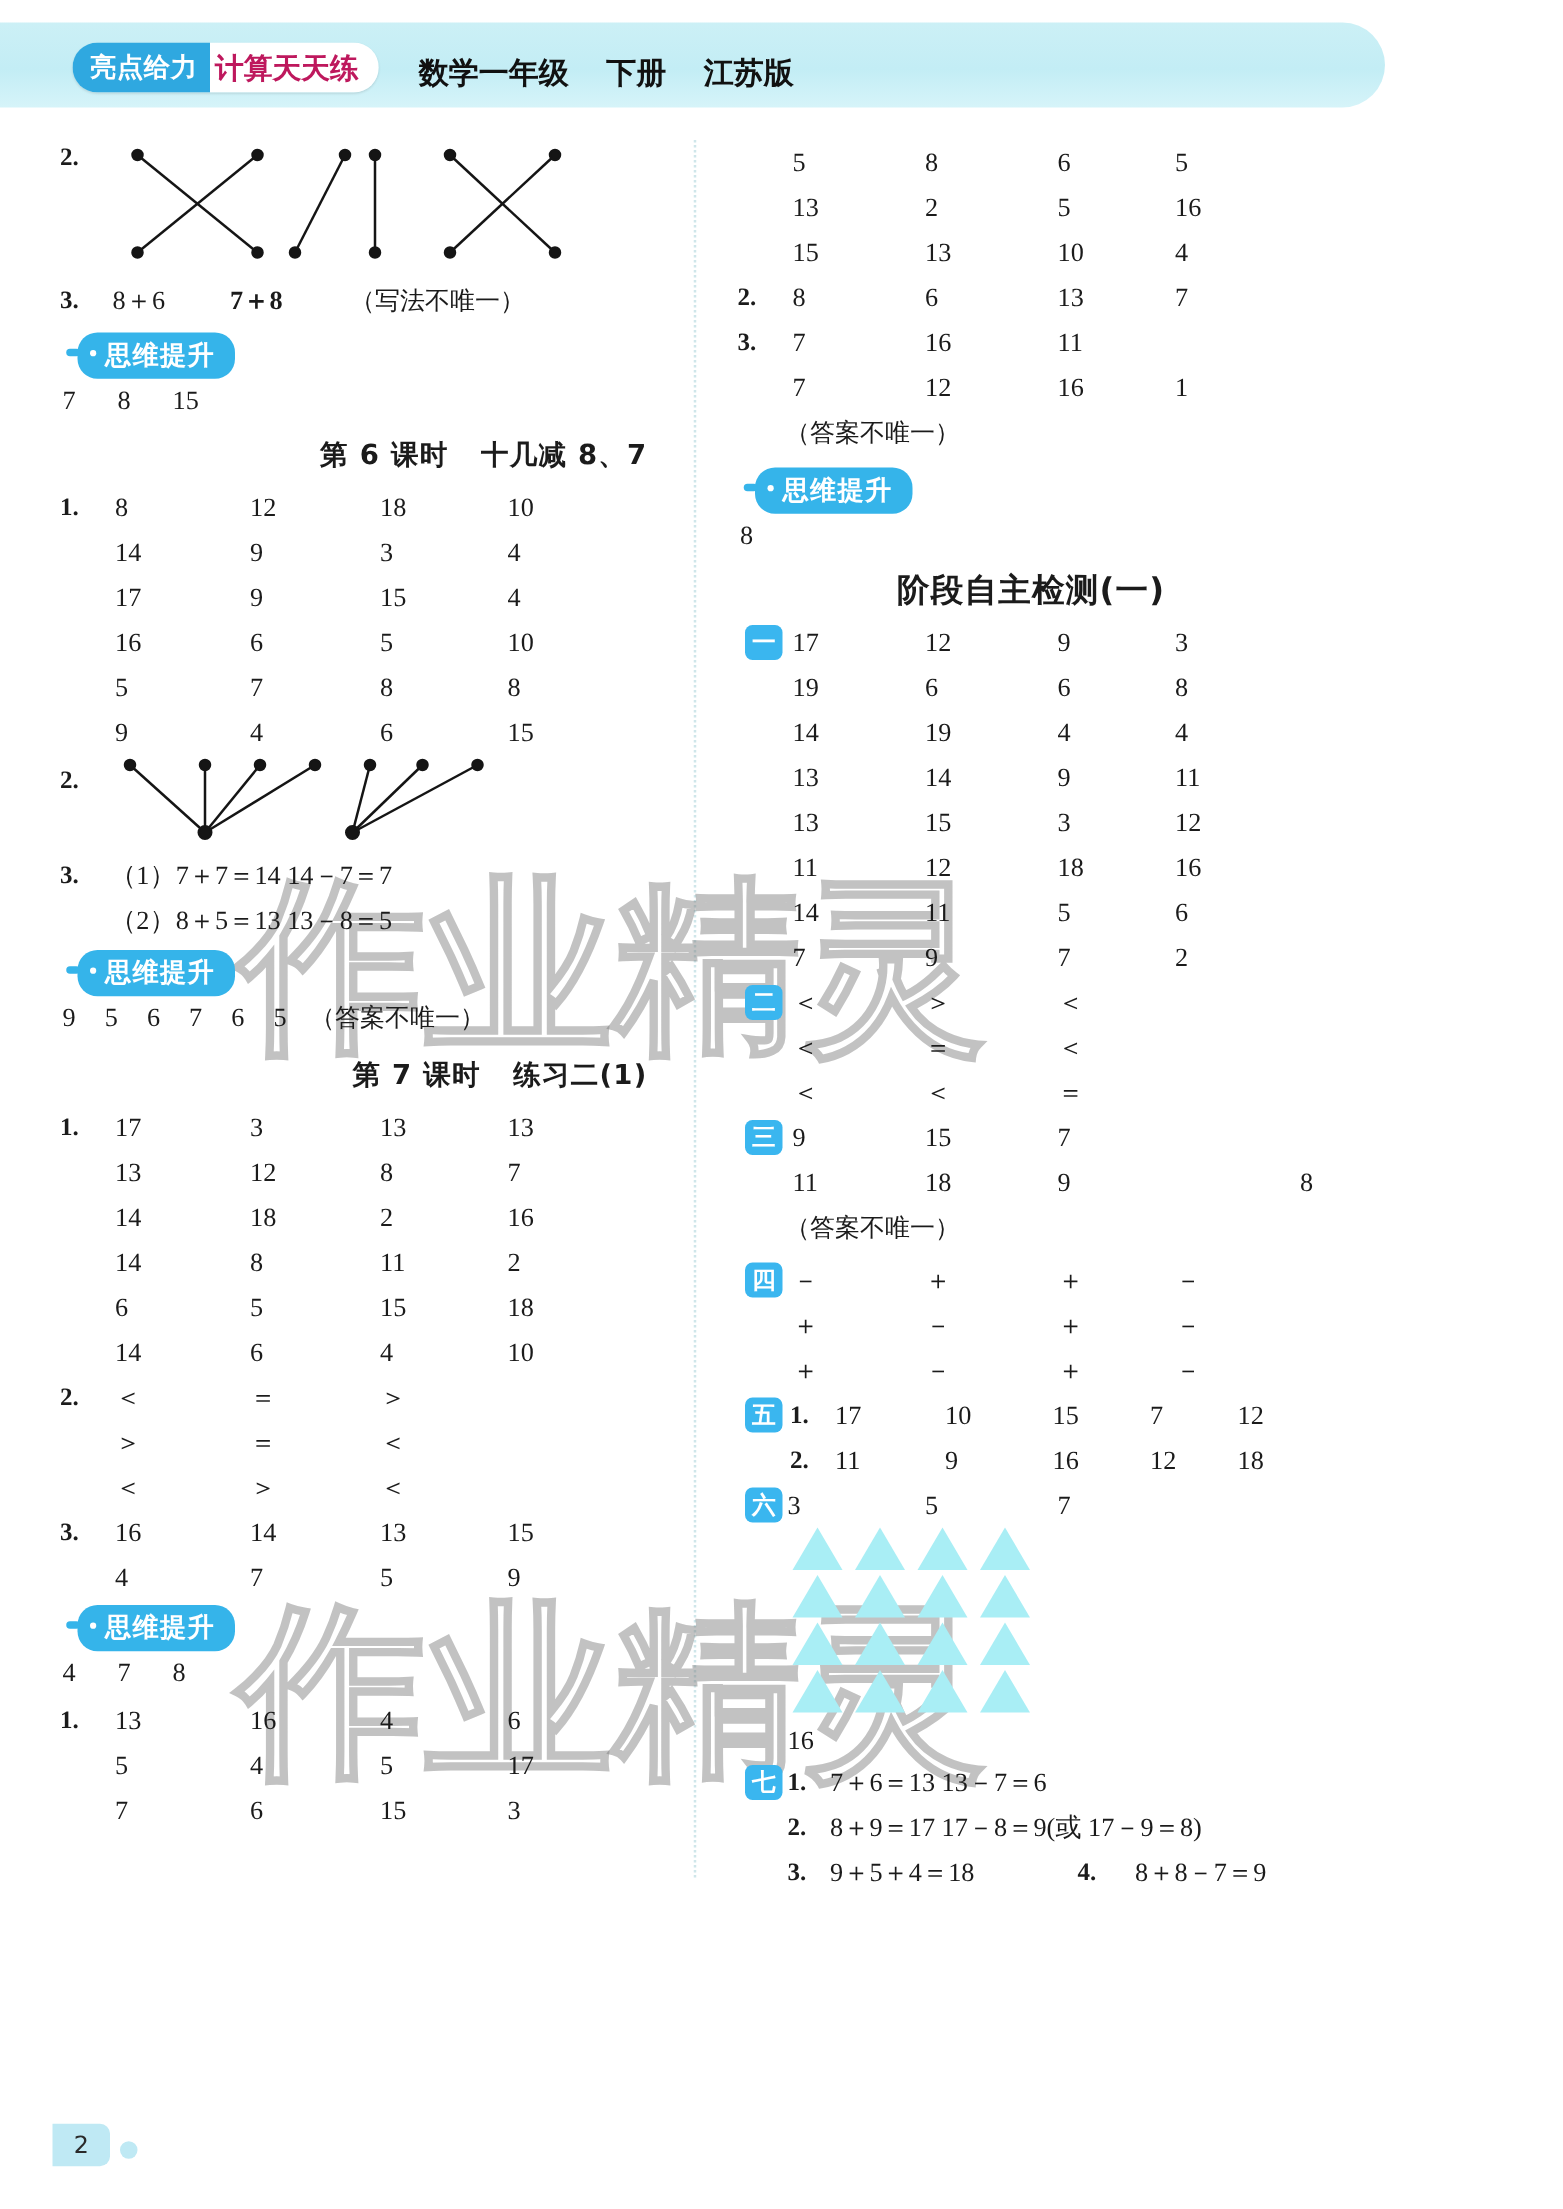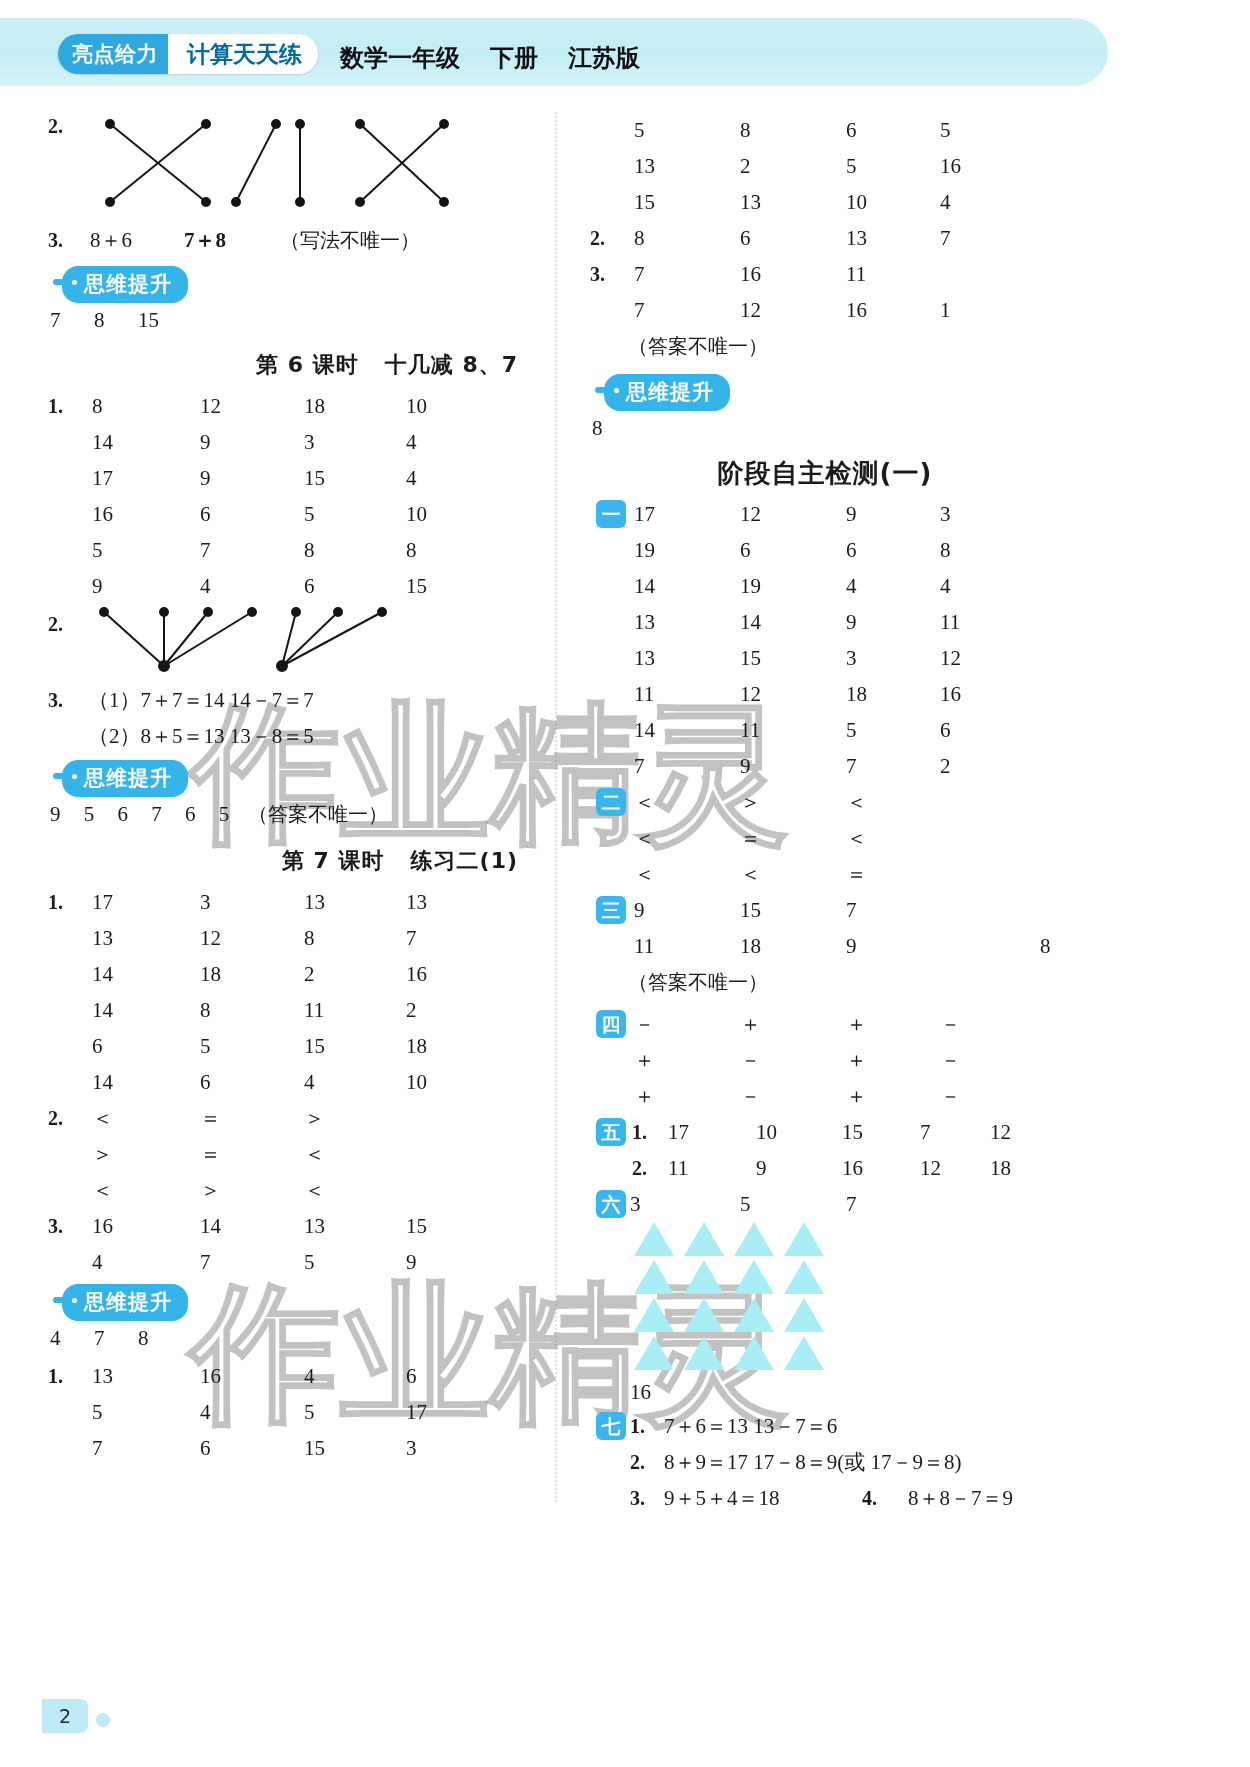--- a/index.html
+++ b/index.html
@@ -28,29 +28,29 @@
     border-radius:20px;overflow:hidden;
     box-shadow:0 1px 2px rgba(0,0,0,.12);
   }
   .pill-left{
     background:#2fa8e0;color:#fff;font-weight:bold;
     font-family:"DejaVu Sans","Liberation Sans",sans-serif;
     font-size:21px;padding:0 10px 0 14px;height:40px;
     display:flex;align-items:center;letter-spacing:.5px;
   }
   .pill-right{
-    background:#ffffff;color:#0369a1;font-weight:bold;
-    font-family:"DejaVu Sans","Liberation Sans",sans-serif;
-    font-size:23px;padding:0 16px 0 19px;height:40px;
+    background:#ffffff;color:#be185d;font-weight:bold;
+    font-family:"DejaVu Sans","Liberation Sans",sans-serif;
+    font-size:23px;padding:0 16px 0 4px;height:40px;
     display:flex;align-items:center;
   }
   .hdr-text{
     font-family:"DejaVu Sans","Liberation Sans",sans-serif;
     font-size:24px;font-weight:bold;color:#111;
-    margin-left:22px;white-space:nowrap;
+    margin-left:32px;white-space:nowrap;
   }
   .hdr-text span{margin-right:30px;}
   .hdr-text span:last-child{margin-right:0;}
 
   
   .col{position:absolute;top:112px;width:470px;}
   .col-left{left:48px;}
   .col-right{left:590px;}
   .divider{
     position:absolute;left:555px;top:112px;width:0;height:1390px;

